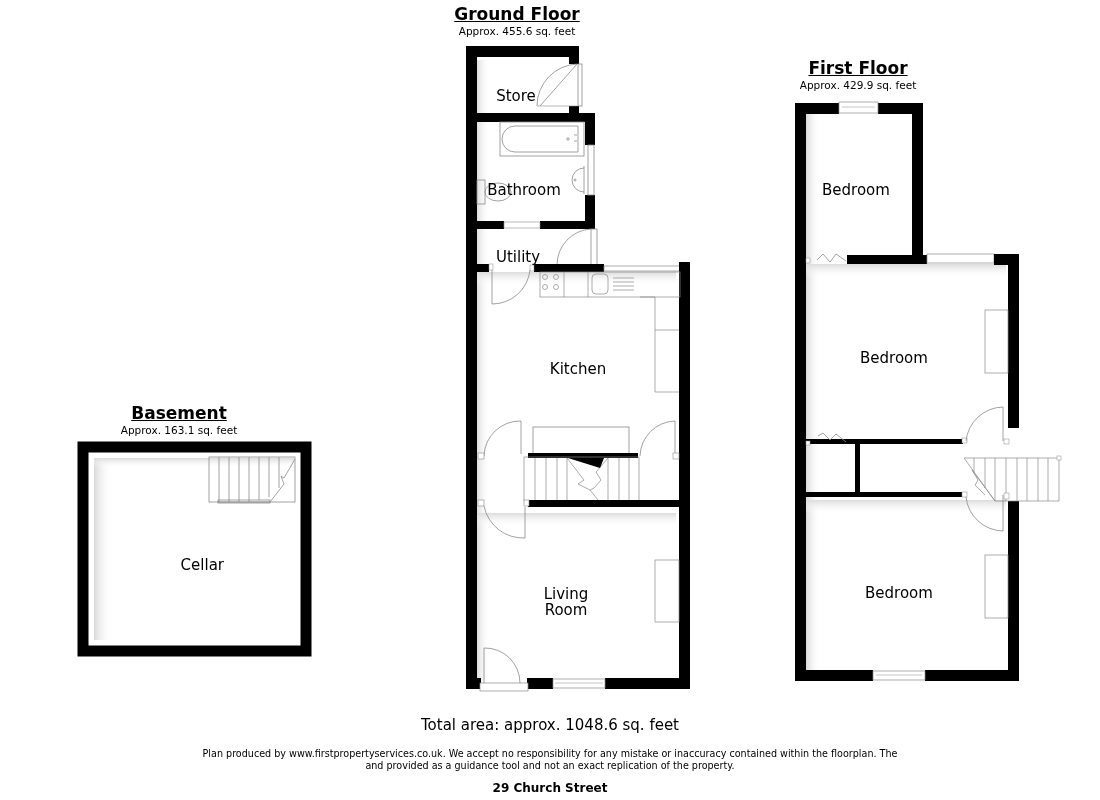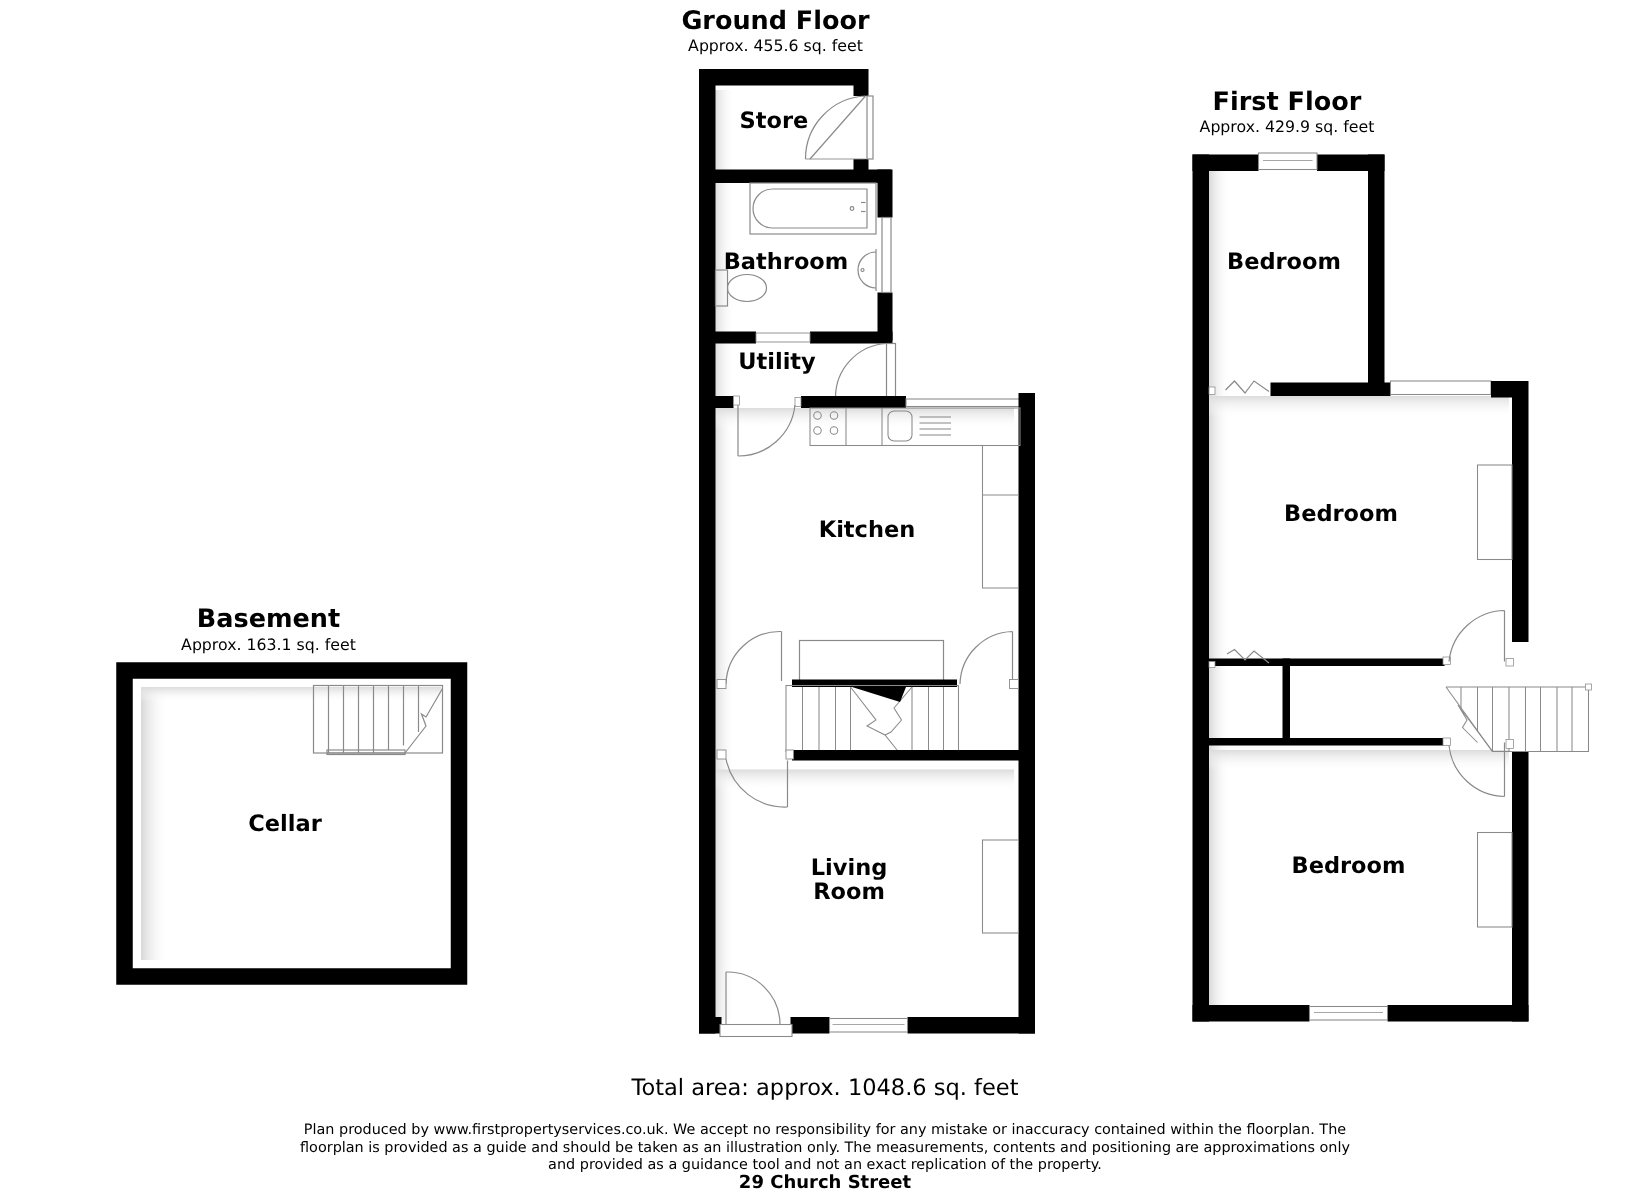--- a/index.html
+++ b/index.html
@@ -1,20 +1,20 @@
 <!DOCTYPE html>
 <html><head>
 <meta charset="utf-8">
 <style>
   html, body { margin: 0; padding: 0; background: #ffffff; }
   body { width: 1100px; height: 800px; position: relative; overflow: hidden; font-family: "DejaVu Sans", sans-serif; color: #000; }
   .abs { position: absolute; }
-  .floor-title { font-weight: bold; font-size: 17px; text-align: center; white-space: nowrap; }
+  .floor-title { font-weight: bold; font-size: 17px; text-align: center; white-space: nowrap; text-decoration: underline; }
   .floor-area { font-size: 10.5px; text-align: center; white-space: nowrap; }
-  .room-label { font-weight: bold; font-size: 15px; text-align: center; white-space: nowrap; line-height: 16px; }
+  .room-label { font-weight: normal; font-size: 15px; text-align: center; white-space: nowrap; line-height: 16px; margin-top: 16px; }
   .total { font-size: 15px; text-align: center; width: 1100px; left: 0; margin-top: 11px; }
   .disclaimer { font-size: 9.6px; text-align: center; line-height: 11.5px; width: 760px; left: 170px; }
   .address { font-weight: bold; font-size: 12px; text-align: center; width: 1100px; left: 0; }
   svg { position: absolute; left: 0; top: 0; }
 </style>
 </head>
 <body>
 
 <svg width="1100" height="800" viewBox="0 0 1100 800">
   <defs>
@@ -240,21 +240,20 @@
 <div class="abs room-label" style="left:528px; top:345px; width:100px;">Kitchen</div>
 <div class="abs room-label" style="left:526px; top:570px; width:80px;">
   <div>Living</div>
   <div>Room</div>
 </div>
 
 <div class="abs room-label" style="left:806px; top:166px; width:100px;">Bedroom</div>
 <div class="abs room-label" style="left:844px; top:334px; width:100px;">Bedroom</div>
 <div class="abs room-label" style="left:849px; top:569px; width:100px;">Bedroom</div>
 
-<div class="abs room-label" style="left:140px; top:541px; width:100px;">Cellar</div>
+<div class="abs room-label" style="left:124px; top:541px; width:100px;text-align:right;">Cellar</div>
 
 <div class="abs total" style="top:705px;">Total area: approx. 1048.6 sq. feet</div>
 <div class="abs disclaimer" style="top:728px;margin-top:20px;">
   <div>Plan produced by www.firstpropertyservices.co.uk. We accept no responsibility for any mistake or inaccuracy contained within the floorplan. The</div>
-  <div>floorplan is provided as a guide and should be taken as an illustration only. The measurements, contents and positioning are approximations only</div>
   <div>and provided as a guidance tool and not an exact replication of the property.</div>
 </div>
 <div class="abs address" style="top:781px;">29 Church Street</div>
 
 </body></html>

